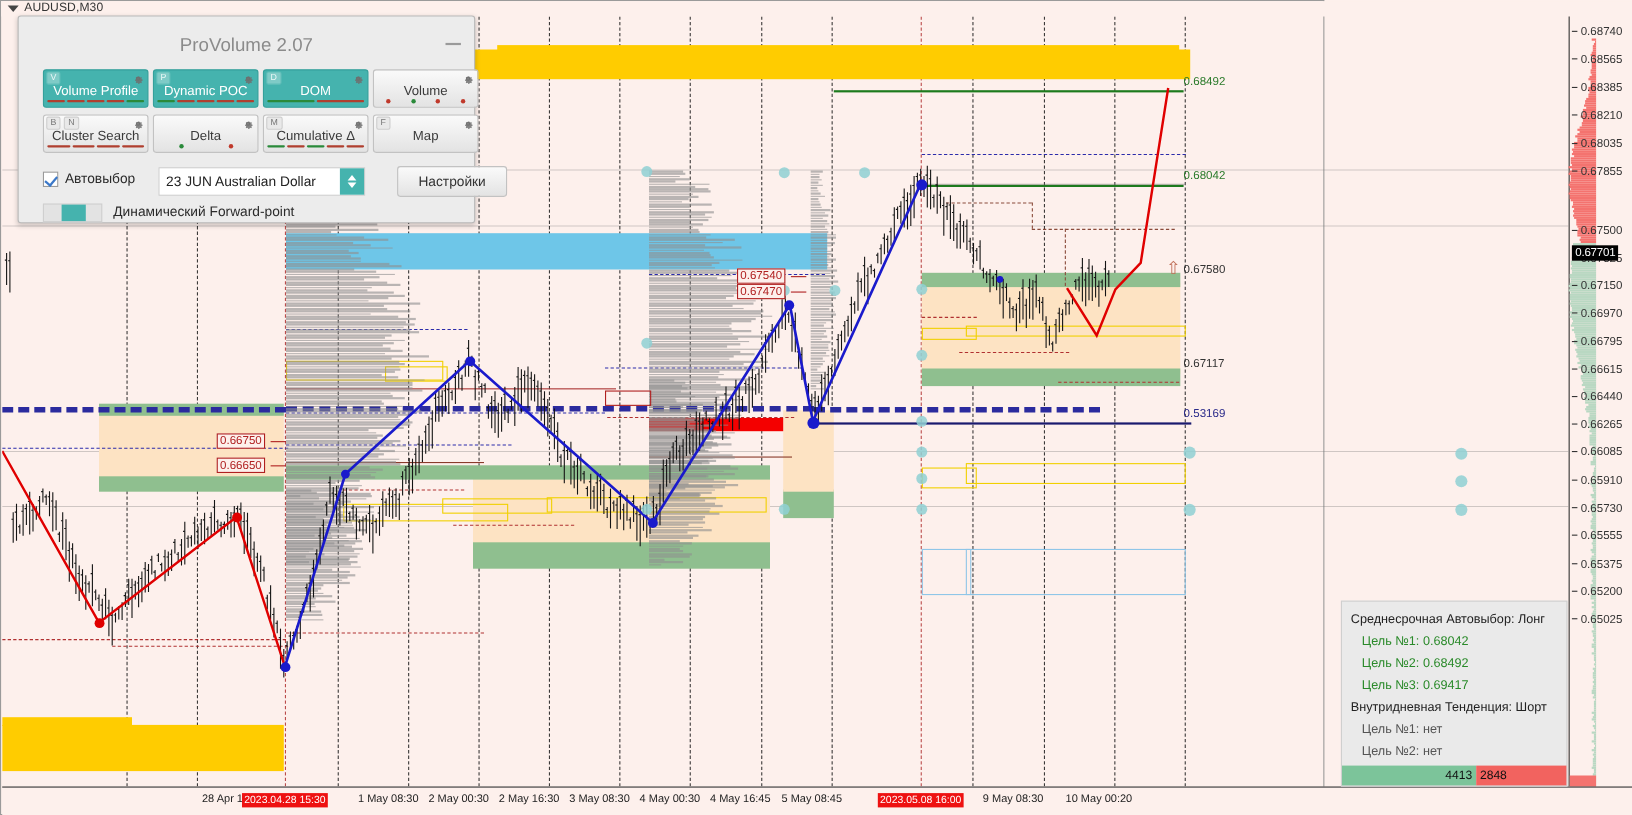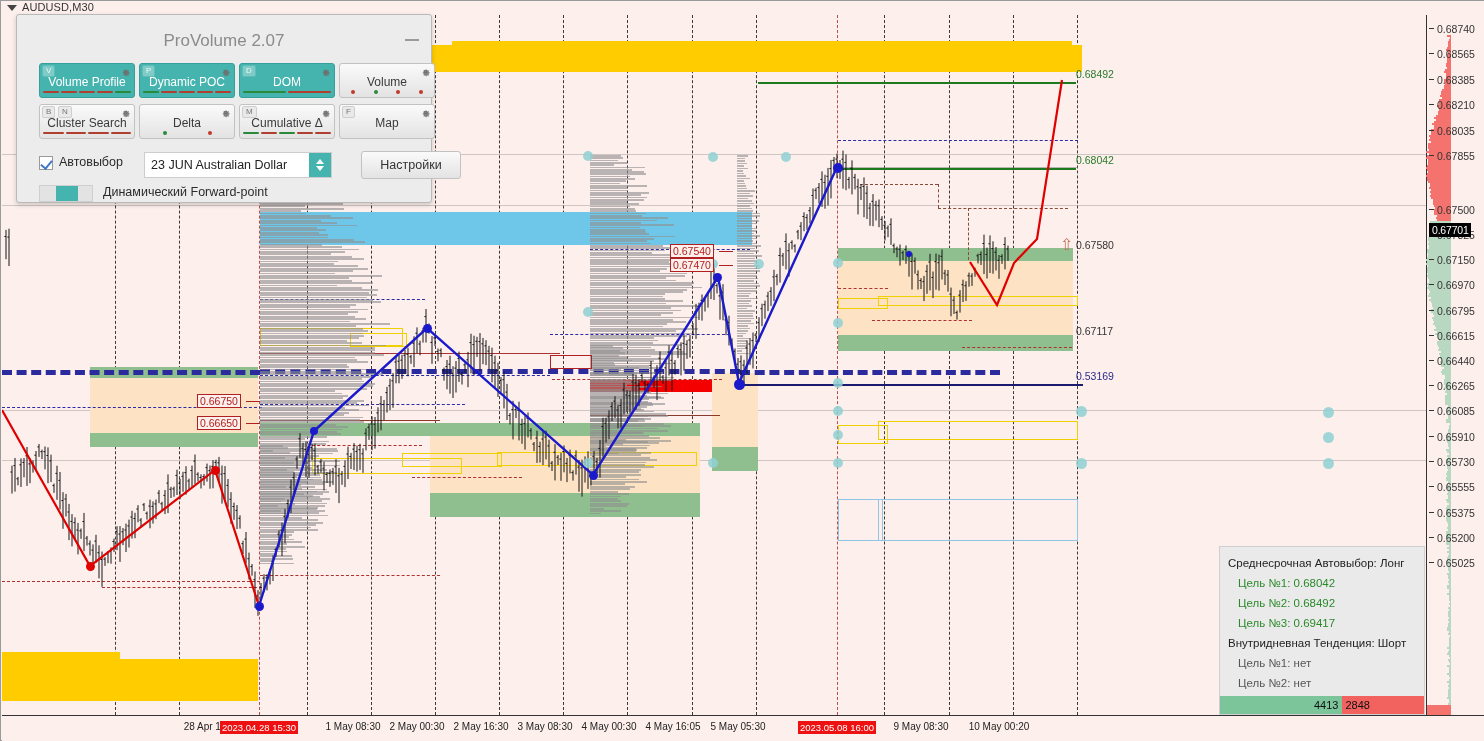--- a/index.html
+++ b/index.html
@@ -1,21 +1,21 @@
 <!DOCTYPE html>
 <html><head>
 <meta charset="utf-8">
 <title>AUDUSD M30 — ProVolume</title>
 <style>
   html,body{margin:0;padding:0;background:#fdf0ec;}
   body{font-family:"Liberation Sans", sans-serif;}
   #root{position:relative;width:1484px;height:741px;overflow:hidden;background:#fdf0ec;}
 
   
-  .chart-window{position:absolute;left:0;top:0;width:1484px;height:741px;background:#fdf0ec;border:1px solid #9a9a9a;box-sizing:border-box;}
+  .chart-window{position:absolute;left:0;top:0;width:1204px;height:741px;background:#fdf0ec;border:1px solid #9a9a9a;box-sizing:border-box;}
   .chart-titlebar{position:absolute;left:0;top:0;height:14px;width:1484px;background:#fdf0ec;}
   .chart-title{position:absolute;left:21px;top:0px;font-size:11px;color:#333;letter-spacing:.1px;}
   .win-caret{position:absolute;left:6px;top:4px;width:0;height:0;border-left:5px solid transparent;border-right:5px solid transparent;border-top:6px solid #444;}
 
   
   .plot{position:absolute;left:1px;top:14px;width:1424px;height:700px;overflow:hidden;}
   .axis-right{position:absolute;left:1425px;top:14px;width:58px;height:700px;background:#fdf0ec;border-left:1px solid #333;box-sizing:border-box;}
   .axis-bottom{position:absolute;left:1px;top:714px;width:1482px;height:26px;background:#fdf0ec;border-top:1px solid #333;box-sizing:border-box;}
 
   
@@ -1824,22 +1824,22 @@
 
     <div class="axis-bottom">
       <div id="ttick-host">
           <div class="ttick" style="left: 210px;">28 Apr 16:30</div>
           <div class="ttick hl" style="left: 257px;">2023.04.28 15:30</div>
           <div class="ttick" style="left: 351px;">1 May 08:30</div>
           <div class="ttick" style="left: 415px;">2 May 00:30</div>
           <div class="ttick" style="left: 479px;">2 May 16:30</div>
           <div class="ttick" style="left: 543px;">3 May 08:30</div>
           <div class="ttick" style="left: 607px;">4 May 00:30</div>
-          <div class="ttick" style="left: 671px;">4 May 16:05</div>
-          <div class="ttick" style="left: 736px;">5 May 05:30</div>
+          <div class="ttick" style="left: 671px;">4 May 16:45</div>
+          <div class="ttick" style="left: 736px;">5 May 08:45</div>
           <div class="ttick hl" style="left: 835px;">2023.05.08 16:00</div>
           <div class="ttick" style="left: 919px;">9 May 08:30</div>
           <div class="ttick" style="left: 997px;">10 May 00:20</div>
         </div>
     </div>
 
     <div class="infopanel" style="left:1218px;top:545px;width:206px;height:169px;">
       <div class="row">Среднесрочная Автовыбор: Лонг</div>
       <div class="row green">Цель №1: 0.68042</div>
       <div class="row green">Цель №2: 0.68492</div>

